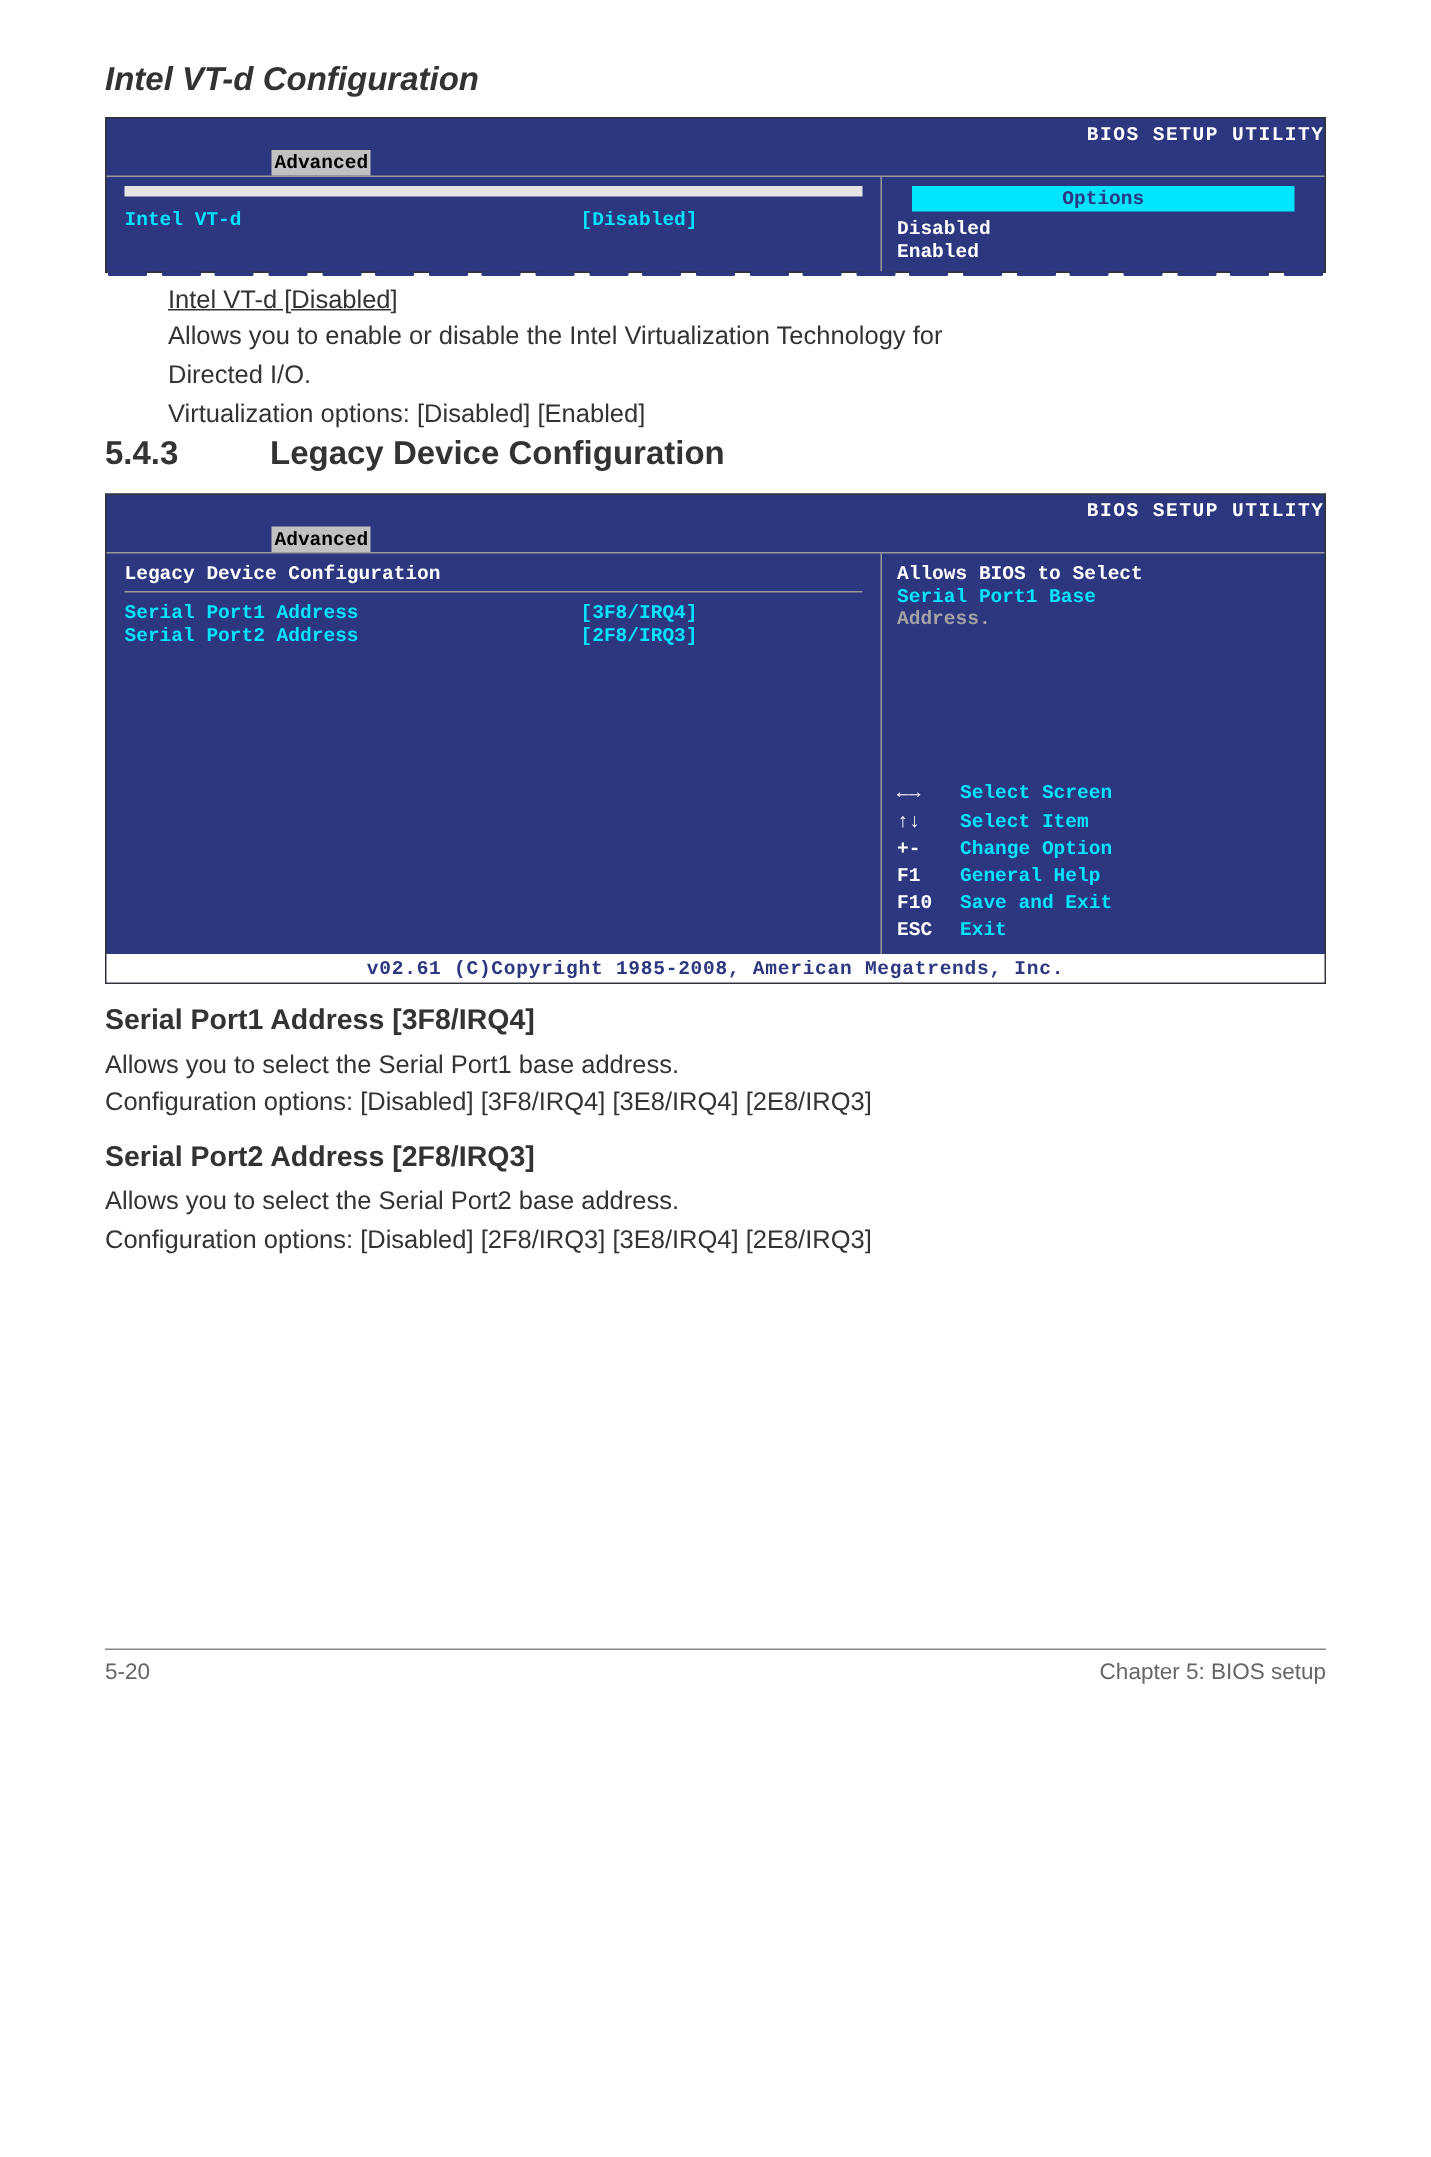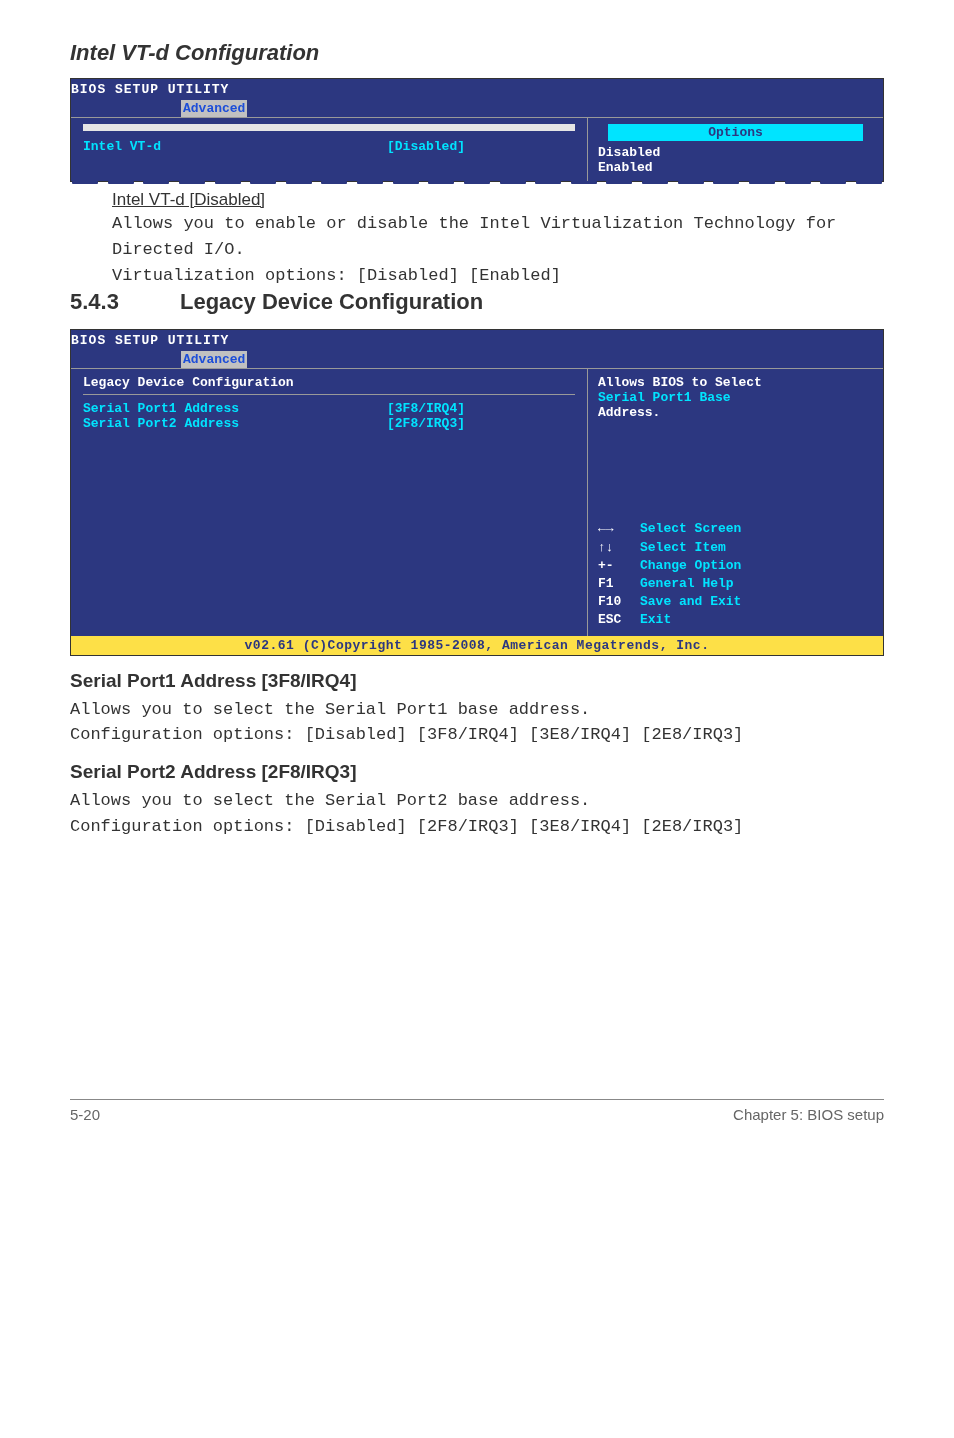--- a/index.html
+++ b/index.html
@@ -36,21 +36,21 @@
     }
     h4 {
       font-family: Arial, Helvetica, sans-serif;
       font-weight: bold;
       font-size: 19px;
       color: #333;
       margin-top: 14px;
       margin-bottom: 6px;
     }
     p.desc {
-      font-family: Liberation Mono, monospace;
+      font-family: Liberation Sans, sans-serif;
       font-size: 17px;
       color: #333;
       line-height: 1.4;
       margin-bottom: 2px;
     }
     p.desc-u {
       font-family: Arial, Helvetica, sans-serif;
       font-size: 17px;
       color: #333;
       text-decoration: underline;
@@ -63,35 +63,35 @@
     }
     .bios-wrap {
       border: 1px solid #333;
       background: #2c3780;
       color: #fff;
       font-family: "Courier New", Courier, monospace;
       font-weight: bold;
       font-size: 13px;
     }
     .bios-header {
-      text-align: left;
+      text-align: right;
       padding: 3px 0;
       color: #fff;
       letter-spacing: 1px;
     }
     .bios-tabs {
       display: flex;
       color: #00e4ff;
       padding: 0 0;
     }
     .bios-tab {
       padding: 1px 2px 1px 2px;
       margin-left: 110px;
       background: #c1c1c1;
-      color: #1d4ed8;
+      color: #000000;
     }
     .bios-body {
       display: flex;
       border-top: 1px solid #999;
     }
     .bios-left {
       flex: 1;
       padding: 6px 12px;
       color: #00e4ff;
     }
@@ -126,21 +126,21 @@
       color: #00e4ff;
       margin-top: 100px;
       line-height: 1.4;
     }
     .bios-help .hk {
       display: inline-block;
       width: 42px;
       color: #fff;
     }
     .bios-footer {
-      background: #fde047;
+      background: #ffffff;
       color: #2c3780;
       text-align: center;
       padding: 2px 0;
       font-weight: bold;
       letter-spacing: 0.5px;
     }
     .dashed-cut {
       display:flex;
       justify-content: space-between;
       padding: 0 2px;
@@ -240,21 +240,21 @@
       </div>
       <div class="row">
         <span class="label">Serial Port2 Address</span>
         <span>[2F8/IRQ3]</span>
       </div>
       <div style="height:150px;"></div>
     </div>
     <div class="bios-right">
       <div style="color:#fff;">Allows BIOS to Select</div>
       <div style="color:#00e4ff;">Serial Port1 Base</div>
-      <div style="color:#ffffff;">Address.</div>
+      <div style="color:#a3a3a3;">Address.</div>
       <div class="bios-help">
         <div><span class="hk">←→</span><span>Select Screen</span></div>
         <div><span class="hk">↑↓</span><span>Select Item</span></div>
         <div><span class="hk">+-</span><span>Change Option</span></div>
         <div><span class="hk">F1</span><span>General Help</span></div>
         <div><span class="hk">F10</span><span>Save and Exit</span></div>
         <div><span class="hk">ESC</span><span>Exit</span></div>
       </div>
     </div>
   </div>

